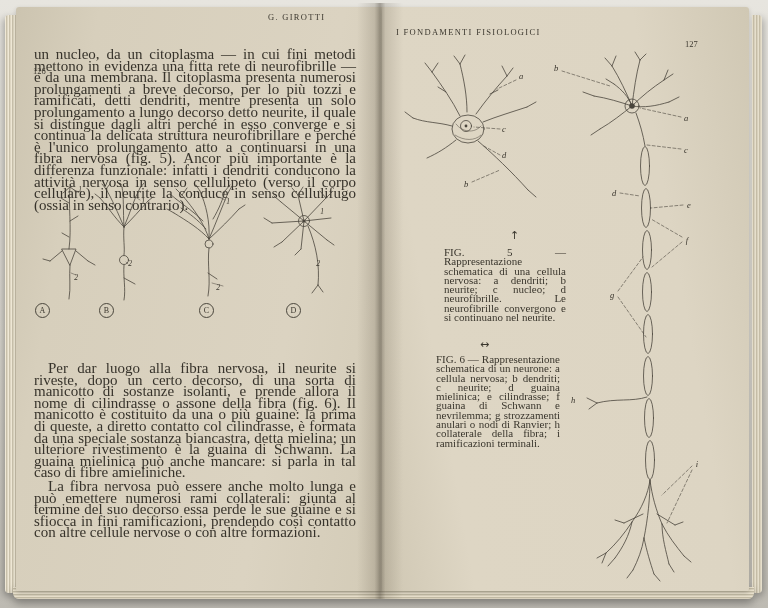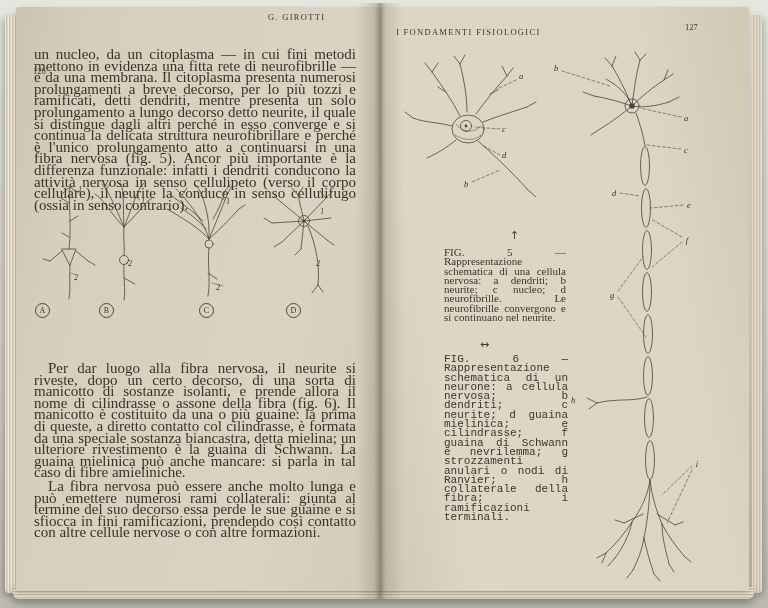--- a/index.html
+++ b/index.html
@@ -100,21 +100,21 @@
       <span class="fig-letter" style="left:183px;top:296px;">C</span>
       <span class="fig-letter" style="left:270px;top:296px;">D</span>
 
 
       <div class="bodytext indent" style="left:18px;top:356px;width:322px;">Per dar luogo alla fibra nervosa, il neurite si riveste, dopo un certo decorso, di una sorta di manicotto di sostanze isolanti, e prende allora il nome di cilindrasse o assone della fibra (fig. 6). Il manicotto è costituito da una o più guaine: la prima di queste, a diretto contatto col cilindrasse, è formata da una speciale sostanza biancastra, detta mielina; un ulteriore rivestimento è la guaina di Schwann. La guaina mielinica può anche mancare: si parla in tal caso di fibre amieliniche.</div>
       <div class="bodytext indent" style="left:18px;top:474px;width:322px;">La fibra nervosa può essere anche molto lunga e può emettere numerosi rami collaterali: giunta al termine del suo decorso essa perde le sue guaine e si sfiocca in fini ramificazioni, prendendo così contatto con altre cellule nervose o con altre formazioni.</div>
     </div>
 
     <div class="page right">
       <div class="running-head" style="left:14px;top:20px;">I FONDAMENTI FISIOLOGICI</div>
-      <div class="pagenum" style="left:303px;top:15px;">127</div>
+      <div class="pagenum" style="left:303px;top:32px;">127</div>
 
       <svg style="left:12px;top:43px;" width="170" height="170" viewBox="0 0 170 170">
         <path d="M66,66 C58,50 48,36 38,22 M38,22 L31,13 M38,22 L44,13 M52,42 L44,37"></path>
         <path d="M73,62 C73,46 70,30 66,14 M66,14 L60,6 M66,14 L71,5"></path>
         <path d="M82,64 C92,50 102,38 113,26 M113,26 L119,18 M113,26 L108,16 M96,44 L104,40"></path>
         <path d="M89,72 C104,66 118,62 133,57 M133,57 L142,52"></path>
         <path d="M58,76 C44,72 32,73 19,68 M19,68 L11,62"></path>
         <path d="M62,90 C52,98 44,103 33,108"></path>
         <ellipse cx="74" cy="79" rx="16" ry="14"></ellipse>
         <circle cx="72" cy="76" r="5.5"></circle>
@@ -128,21 +128,21 @@
       </svg>
       <span class="lbl" style="left:139px;top:69px;">a</span>
       <span class="lbl" style="left:122px;top:122px;">c</span>
       <span class="lbl" style="left:122px;top:148px;">d</span>
       <span class="lbl" style="left:84px;top:177px;">b</span>
 
       <span class="arrow" style="left:128px;top:222px;">↑</span>
       <div class="capt" style="left:62px;top:241px;width:122px;">FIG. 5 — Rappresentazione schematica di una cellula nervosa: a dendriti; b neurite; c nucleo; d neurofibrille. Le neurofibrille convergono e si continuano nel neurite.</div>
 
       <span class="arrow" style="left:98px;top:331px;">↔</span>
-      <div class="capt" style="left:62px;top:348px;width:124px;font-family:Liberation Mono, monospace;">FIG. 6 — Rappresentazione schematica di un neurone: a cellula nervosa; b dendriti; c neurite; d guaina mielinica; e cilindrasse; f guaina di Schwann e nevrilemma; g strozzamenti anulari o nodi di Ranvier; h collaterale della fibra; i ramificazioni terminali.</div>
+      <div class="capt" style="left:54px;top:348px;width:124px;">FIG. 6 — Rappresentazione schematica di un neurone: a cellula nervosa; b dendriti; c neurite; d guaina mielinica; e cilindrasse; f guaina di Schwann e nevrilemma; g strozzamenti anulari o nodi di Ranvier; h collaterale della fibra; i ramificazioni terminali.</div>
 
       <svg style="left:168px;top:39px;" width="196" height="540" viewBox="0 0 196 540">
         <g>
           <path d="M82,60 C76,46 70,33 62,20 M62,20 L55,12 M62,20 L66,10"></path>
           <path d="M82,60 C84,44 86,29 90,14 M90,14 L85,6 M90,14 L96,8"></path>
           <path d="M82,60 C92,50 102,42 114,34 M114,34 L123,28 M114,34 L118,24"></path>
           <path d="M82,60 C70,56 57,52 44,50 M44,50 L33,46"></path>
           <path d="M82,60 C94,62 106,60 119,56 M119,56 L129,51"></path>
           <path d="M82,60 C72,68 62,76 50,83 M50,83 L41,89"></path>
           <path d="M82,60 C78,50 72,44 64,38 M64,38 L56,33"></path>

